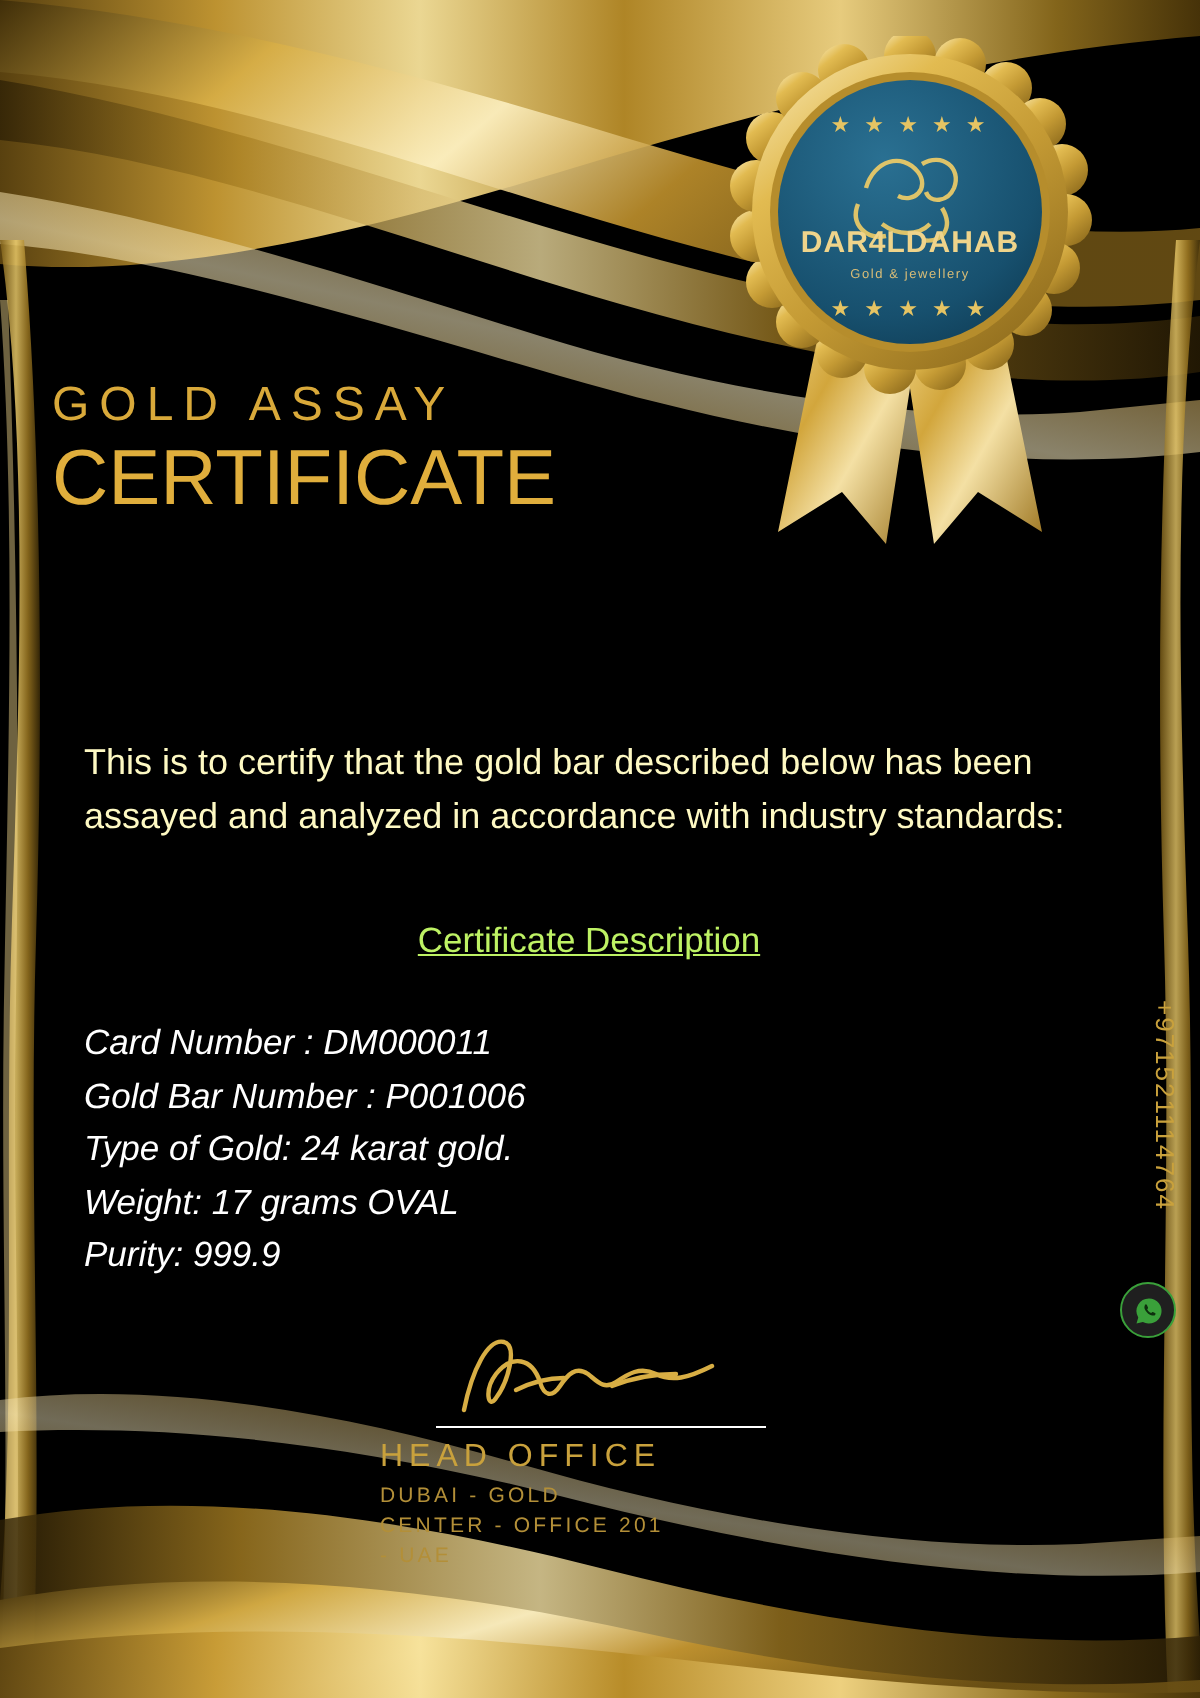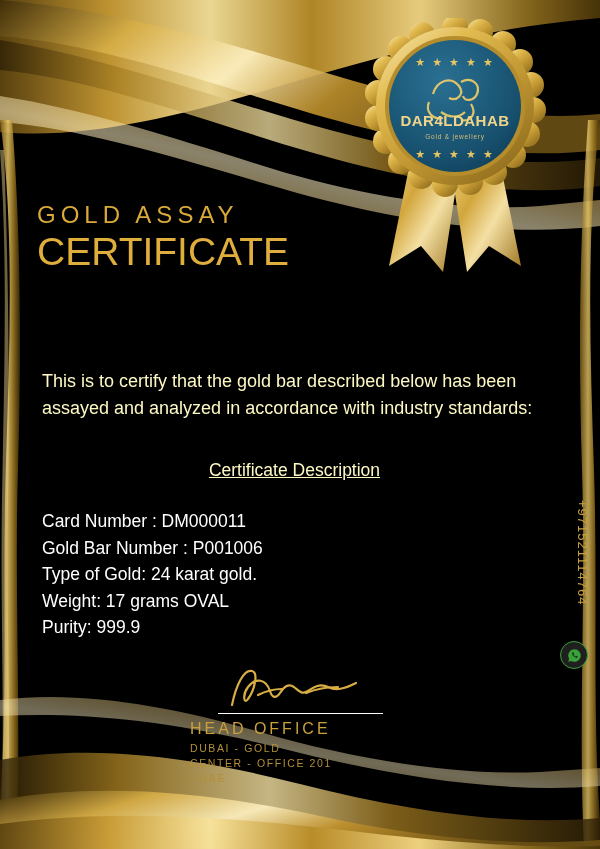--- a/index.html
+++ b/index.html
@@ -33,24 +33,23 @@
     position: absolute;
     left: 355px;
     top: 18px;
     width: 200px;
     height: 270px;
   }
 
   
   .title-block {
     position: absolute;
-    left: 37px;
+    left: 26px;
     top: 190px;
     width: 320px;
-    margin-top: 12px;
   }
   .title-small {
     font-size: 24px;
     letter-spacing: 5px;
     color: #d9a93a;
     font-weight: normal;
     line-height: 1.1;
     white-space: nowrap;
   }
   .title-large {
@@ -72,35 +71,36 @@
     color: #fef9c3;
     font-size: 18px;
     line-height: 1.52;
   }
   .desc-heading {
     position: absolute;
     left: 42px;
     top: 460px;
     width: 505px;
     text-align: center;
-    color: #fef9c3;
+    color: #bef264;
     font-size: 17.5px;
     text-decoration: underline;
   }
   .details {
     position: absolute;
     left: 42px;
     top: 508px;
     width: 505px;
     color: #ffffff;
     font-size: 17.5px;
     line-height: 1.52;
   }
   .details div {
     white-space: nowrap;
+    font-style: italic;
   }
 
   
   .signature-block {
     position: absolute;
     left: 190px;
     top: 665px;
     width: 220px;
     text-align: left;
   }

